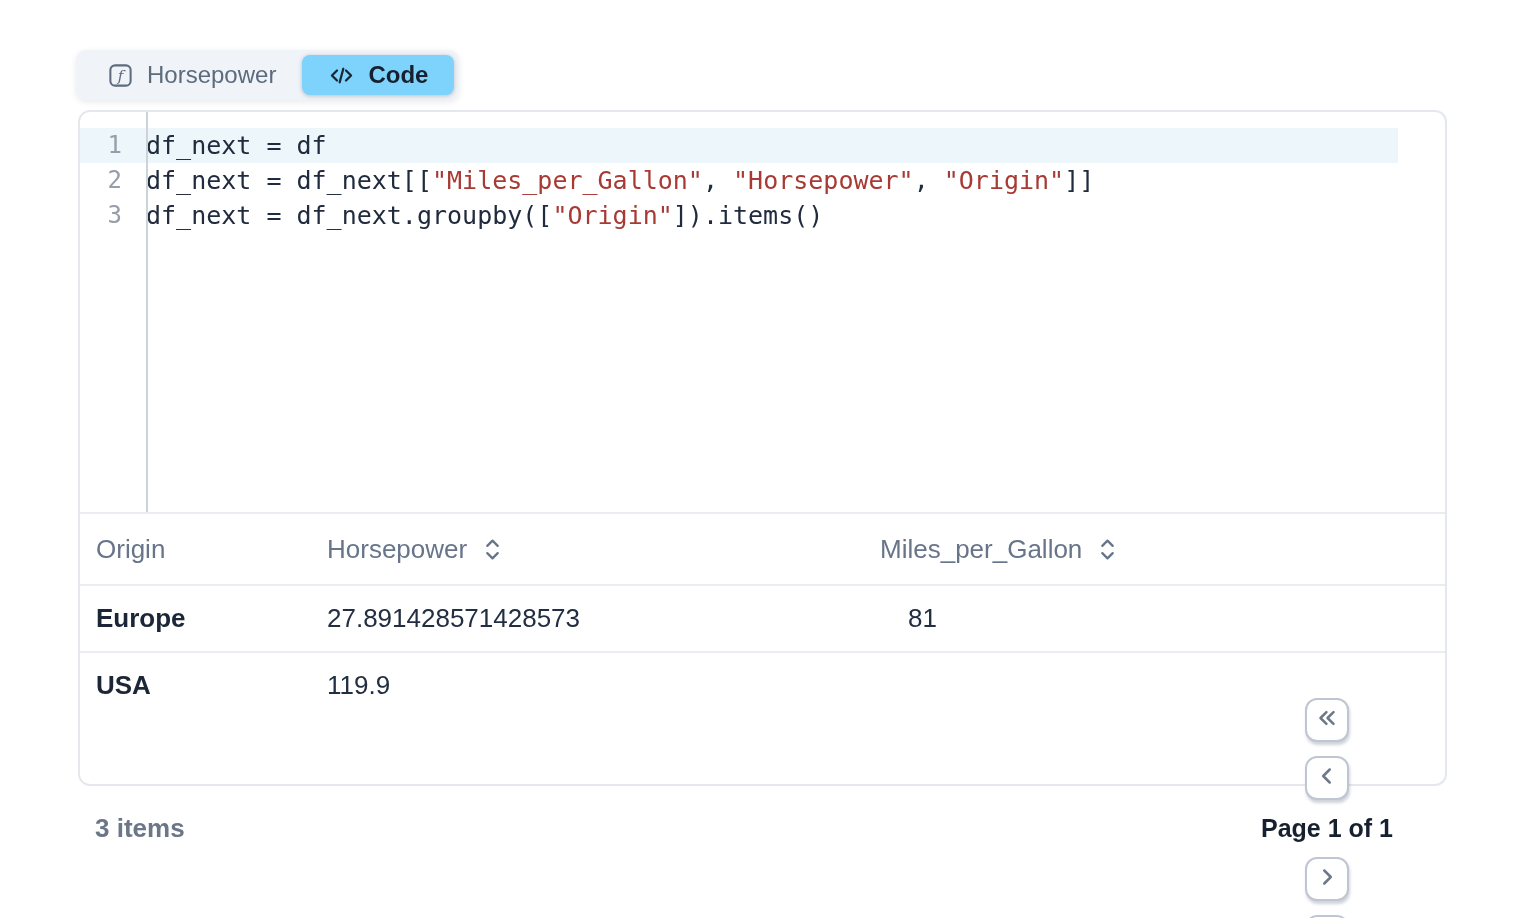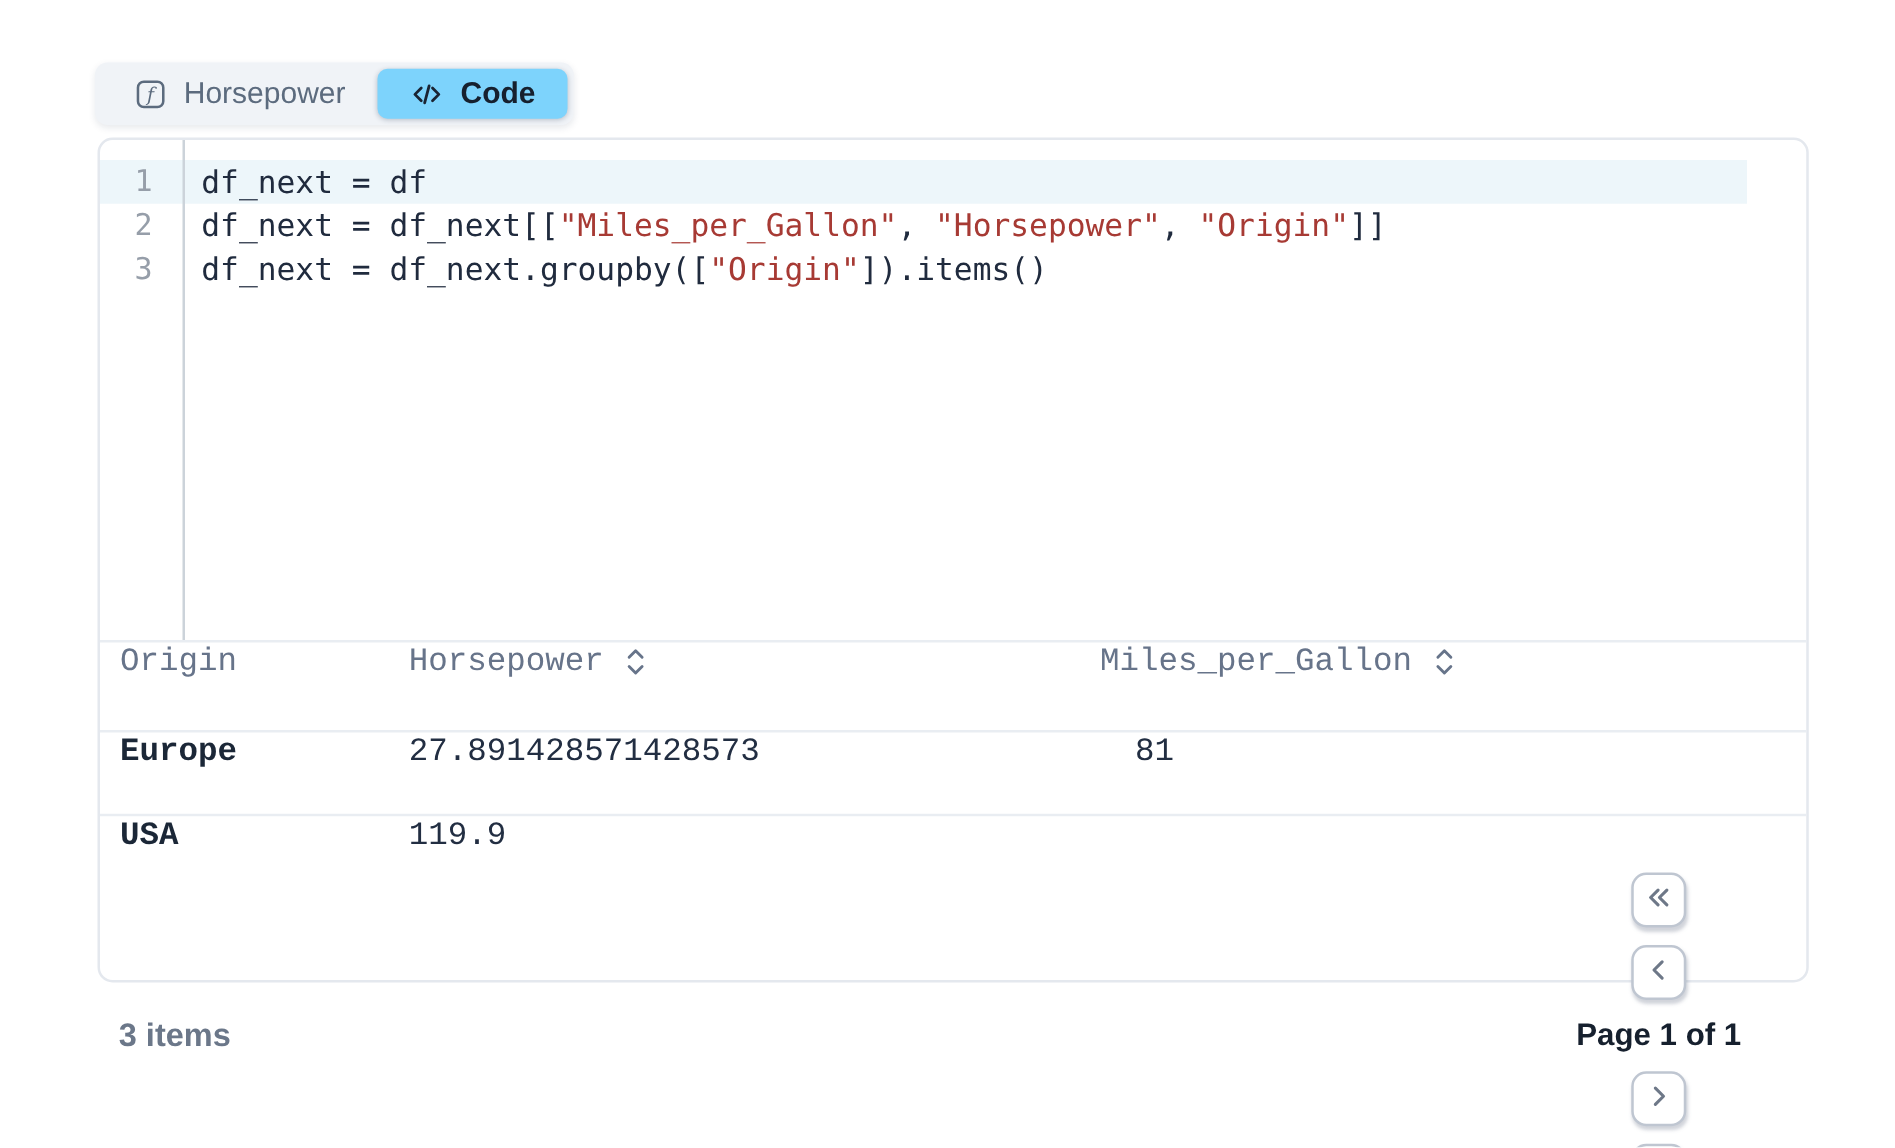--- a/index.html
+++ b/index.html
@@ -25,26 +25,26 @@
   
   .editor { position:relative; height:400px; padding-top:16px;
             font-family:"DejaVu Sans Mono","Liberation Mono",monospace;
             font-size:25px; cursor:text; }
   .gutter-rule { position:absolute; left:66px; top:0; bottom:0; width:2px; background:#ccd3da; }
   .code-line { display:flex; height:35px; line-height:35px; white-space:pre; }
   .code-line.active { background:linear-gradient(to right,
         #edf6fa 0, #edf6fa calc(100% - 47px), transparent calc(100% - 47px)); }
   .line-num { width:66px; padding-right:24px; text-align:right; color:#969ea9;
               font-size:24px; flex:none; }
-  .line-code { padding-left:15px; color:#202b3e; }
+  .line-code { color:#202b3e; }
   .tok-string { color:#a73a34; }
 
   
   .dtable { position:absolute; left:0; top:400px; right:0; font-size:26px; }
-  .t-row { display:flex; align-items:flex-start; border-top:2px solid #e9edf2;font-family:Liberation Mono, monospace; }
+  .t-row { display:flex; align-items:center; border-top:2px solid #e9edf2; }
   .t-row.header { height:72px; color:#67748a; }
   .t-row.body { height:67px; color:#222e42; }
   .t-cell { padding-left:16px; display:flex; align-items:center; }
   .c0 { width:231px; flex:none; }
   .c1 { width:581px; flex:none; }
   .c2 { flex:1; }
   .t-row.body .c0 { font-weight:700; color:#1b2737; }
   .sort-icon { margin-left:15px; display:inline-flex; }
   .t-row.header .t-cell.sortable { cursor:pointer; }
 

